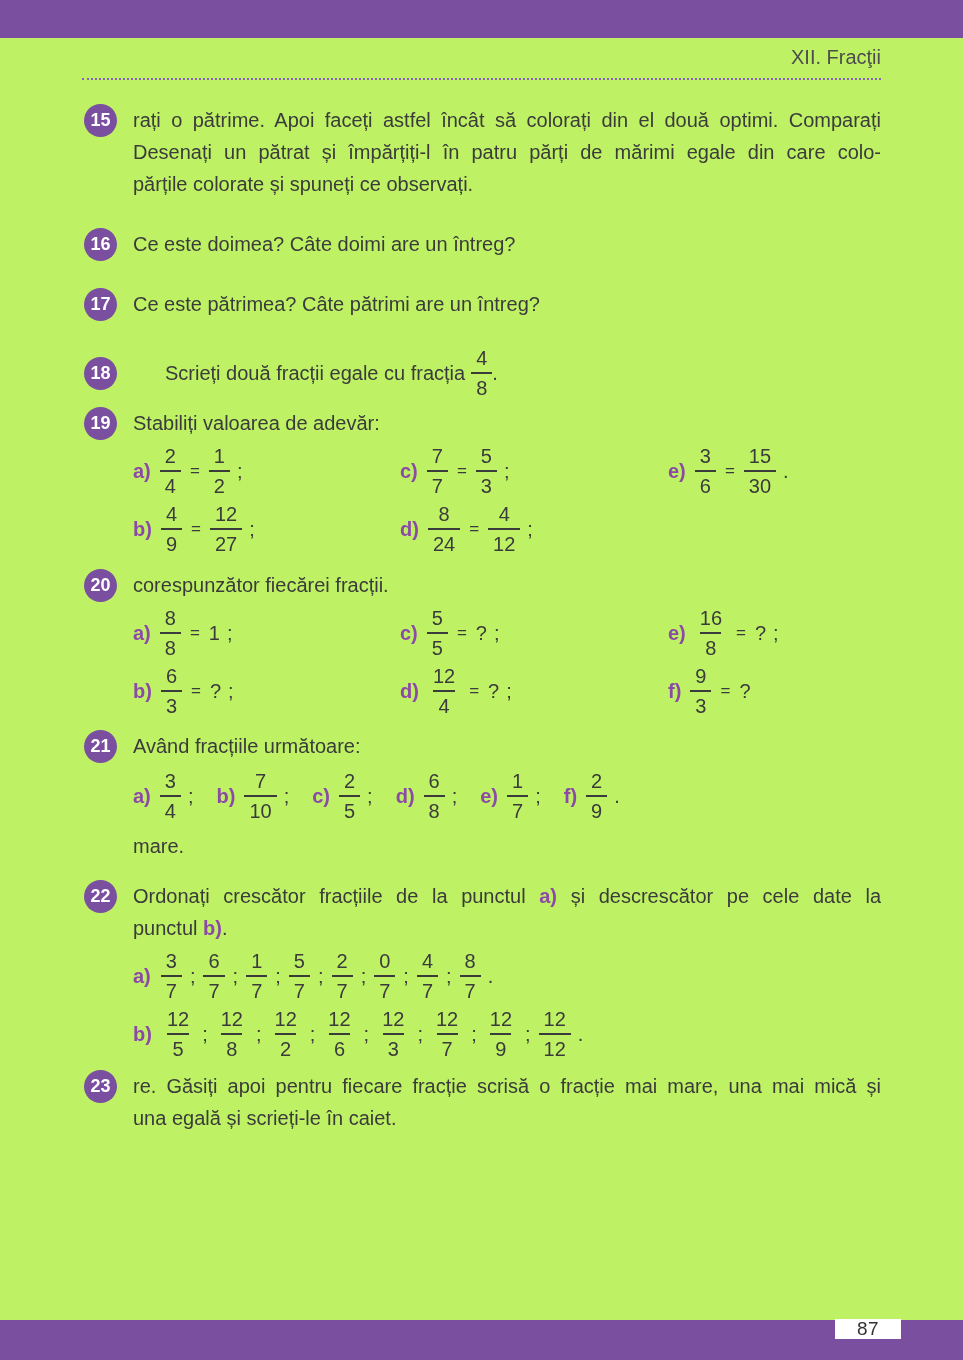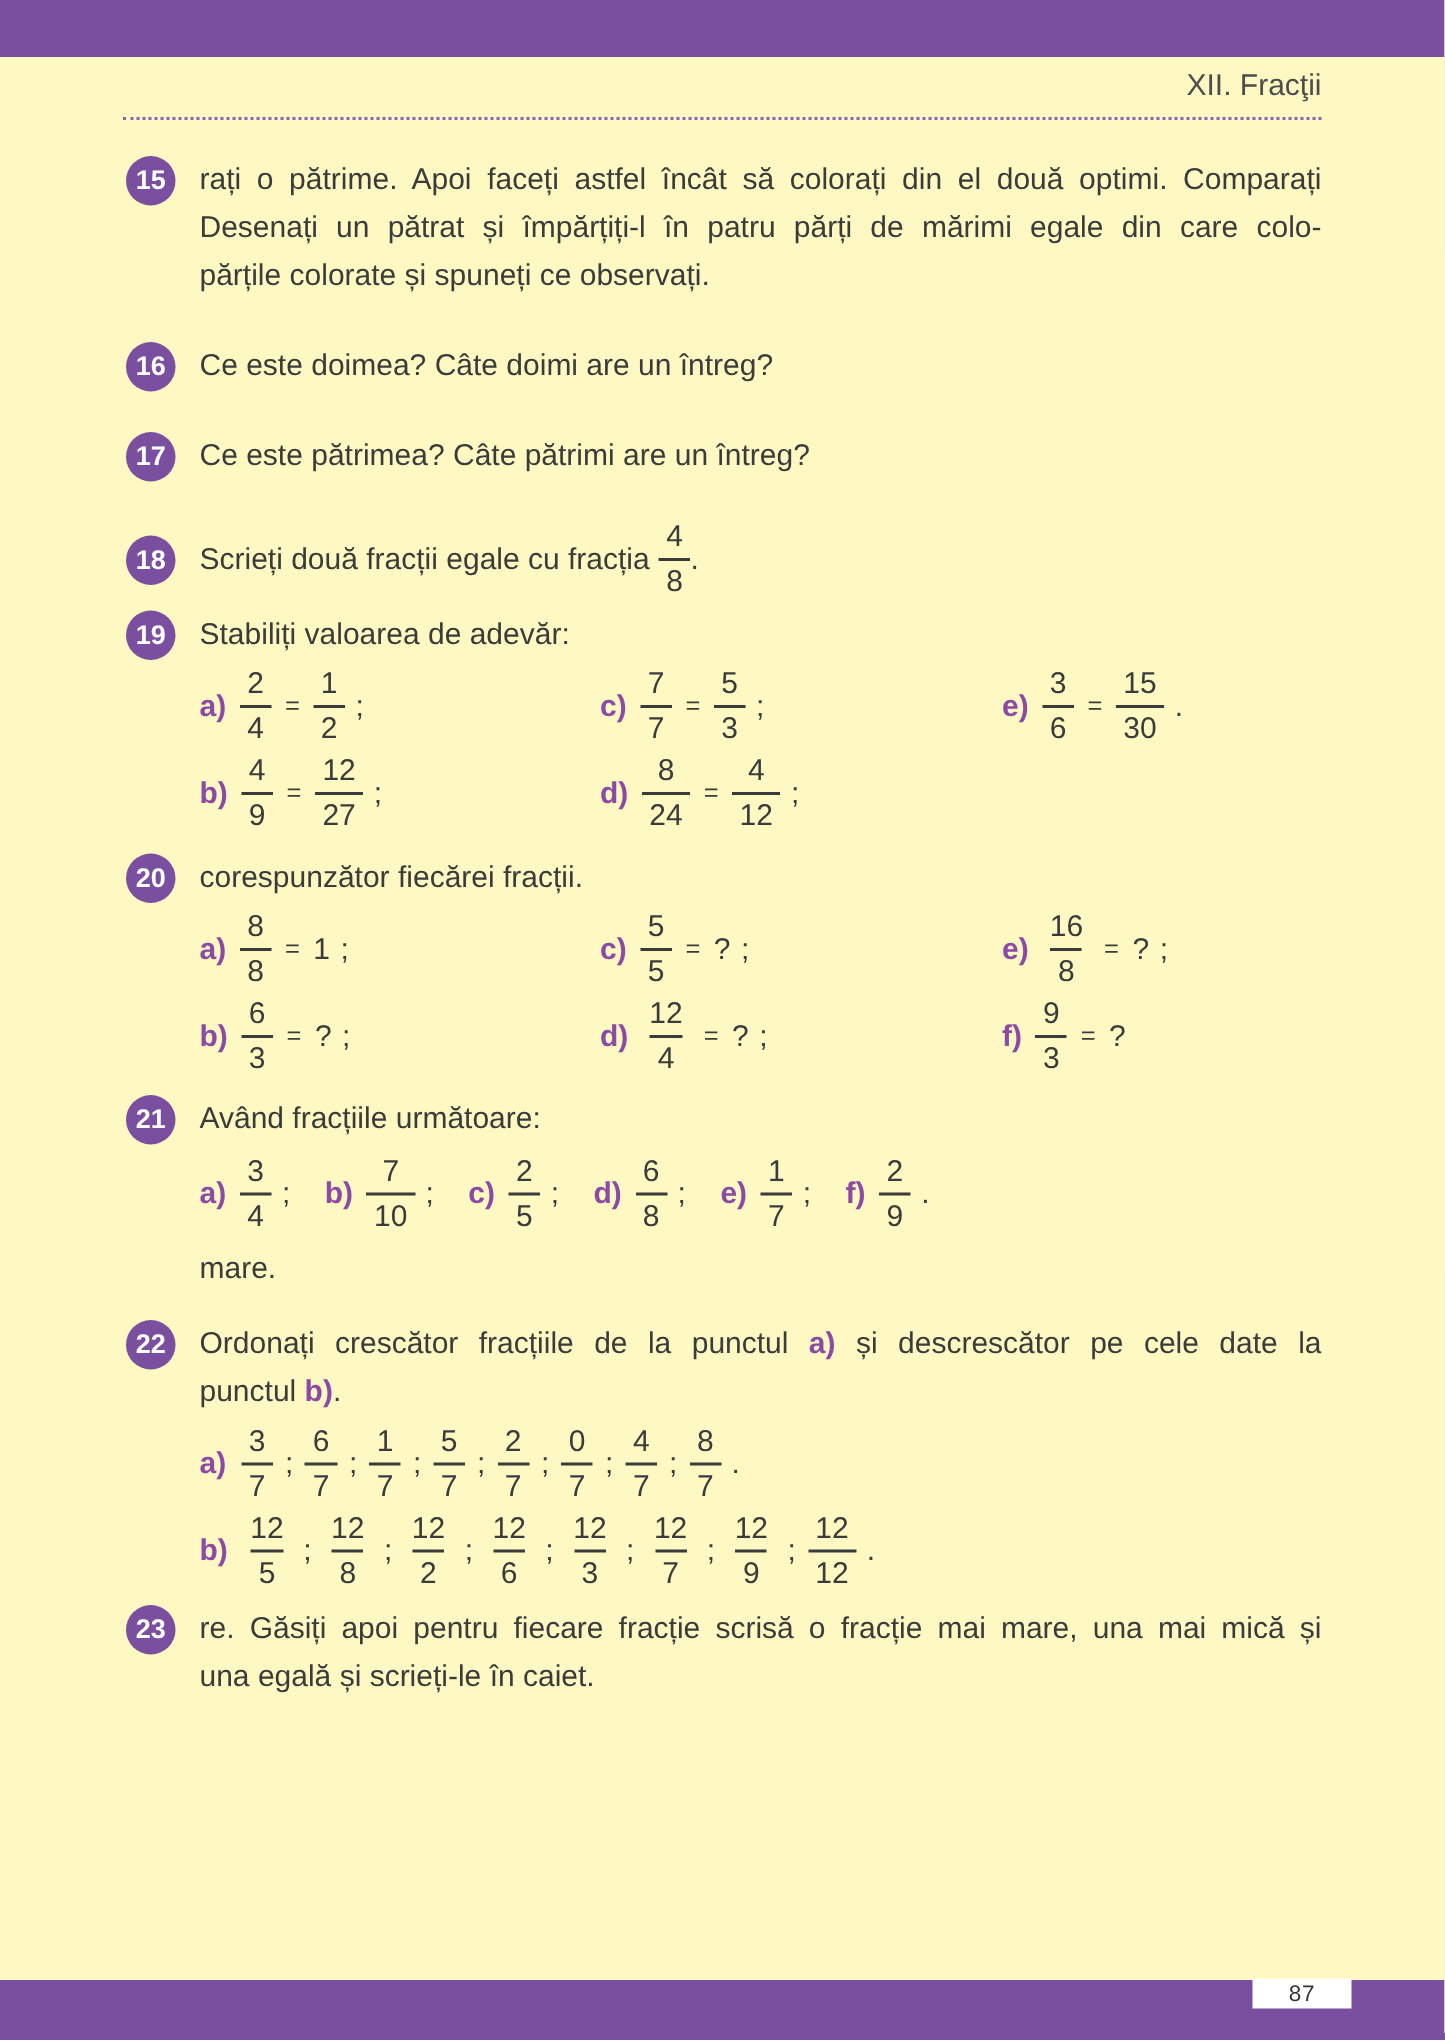--- a/index.html
+++ b/index.html
@@ -1,27 +1,27 @@
 <!DOCTYPE html>
 <html><head>
 <meta charset="utf-8">
 <style>
   * { margin:0; padding:0; box-sizing:border-box; }
   body { background:#e8e8e8; font-family:"Liberation Sans", sans-serif; }
   .page {
-    position:relative; width:963px; height:1360px; background:#fef9c3;
+    position:relative; width:963px; height:1360px; background:#bef264;
     overflow:hidden; margin:0 auto; color:#3b3b3b;
   }
   .top-bar { position:absolute; top:0; left:0; width:100%; height:38px; background:#7a4fa0; }
   .bottom-bar { position:absolute; bottom:0; left:0; width:100%; height:40px; background:#7a4fa0; }
   .page-num-notch {
     position:absolute; bottom:21px; right:62px; width:66px; height:20px; background:#ffffff;
     display:flex; align-items:center; justify-content:center;
   }
-  .page-num { font-size:15px; color:#333333; letter-spacing:0.5px; }
+  .page-num { font-size:19px; color:#333333; letter-spacing:0.5px; }
   .chapter-header {
     position:absolute; top:46px; right:82px; font-size:20px; color:#4d4d4d;
   }
   .dotted-rule {
     position:absolute; top:78px; left:82px; right:82px; height:0;
     border-bottom:2px dotted #8a63b8;
   }
   .content { position:absolute; top:104px; left:84px; width:797px; }
 
   .exercise { display:flex; align-items:flex-start; }
@@ -30,21 +30,21 @@
     color:#ffffff; font-weight:700; font-size:18px;
     display:flex; align-items:center; justify-content:center; margin-right:16px;
   }
   .exercise.badge-offset .badge { margin-top:10px; }
   .exercise .ex-body { flex:1; min-width:0; font-size:20px; }
 
   
   .exercise:nth-child(1){ margin-bottom:28px; }
   .exercise:nth-child(2){ margin-bottom:27px; }
   .exercise:nth-child(3){ margin-bottom:26px; }
-  .exercise:nth-child(4){ margin-bottom:8px;  }
+  .exercise:nth-child(4){ margin-bottom:8px;gap:32px;  }
   .exercise:nth-child(5){ margin-bottom:8px;justify-content:center;  }
   .exercise:nth-child(6){ margin-bottom:7px;  }
   .exercise:nth-child(7){ margin-bottom:18px; }
   .exercise:nth-child(8){ margin-bottom:4px;  }
 
   .tline { height:32px; line-height:32px; overflow:hidden; white-space:normal; }
   .tline.j { text-align:justify; }
   .tline.j::after { content:""; display:inline-block; width:100%; height:0; }
 
   .lbl { color:#8c4aa6; font-weight:700; }

